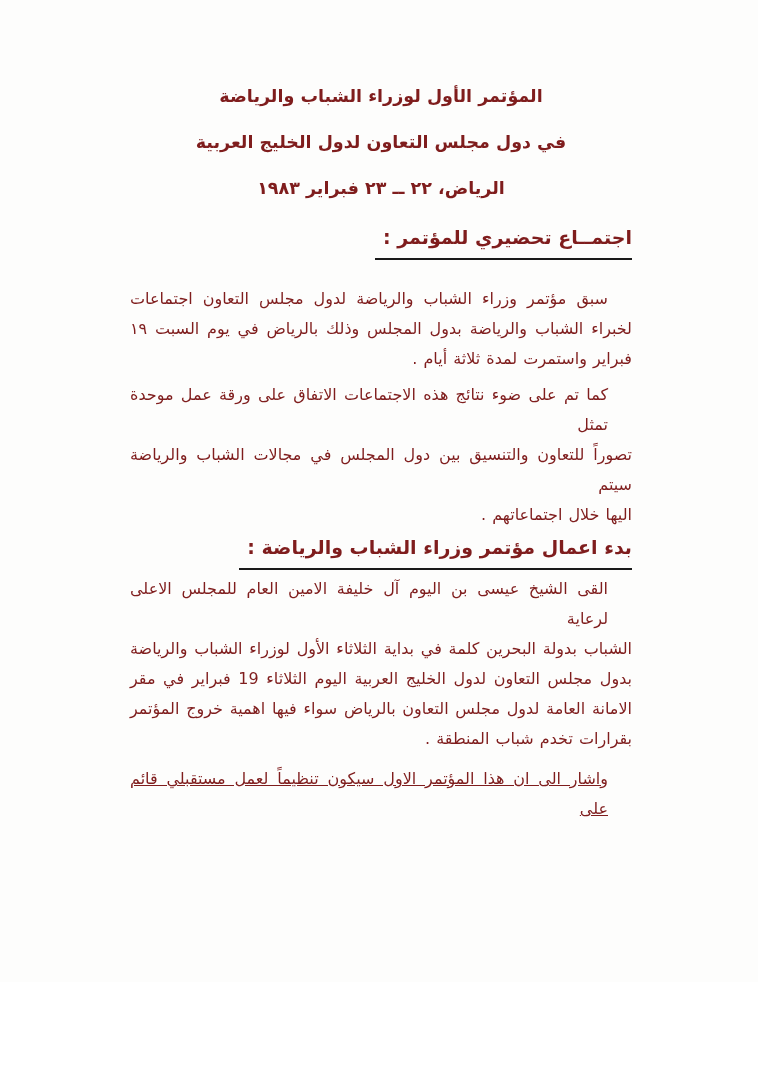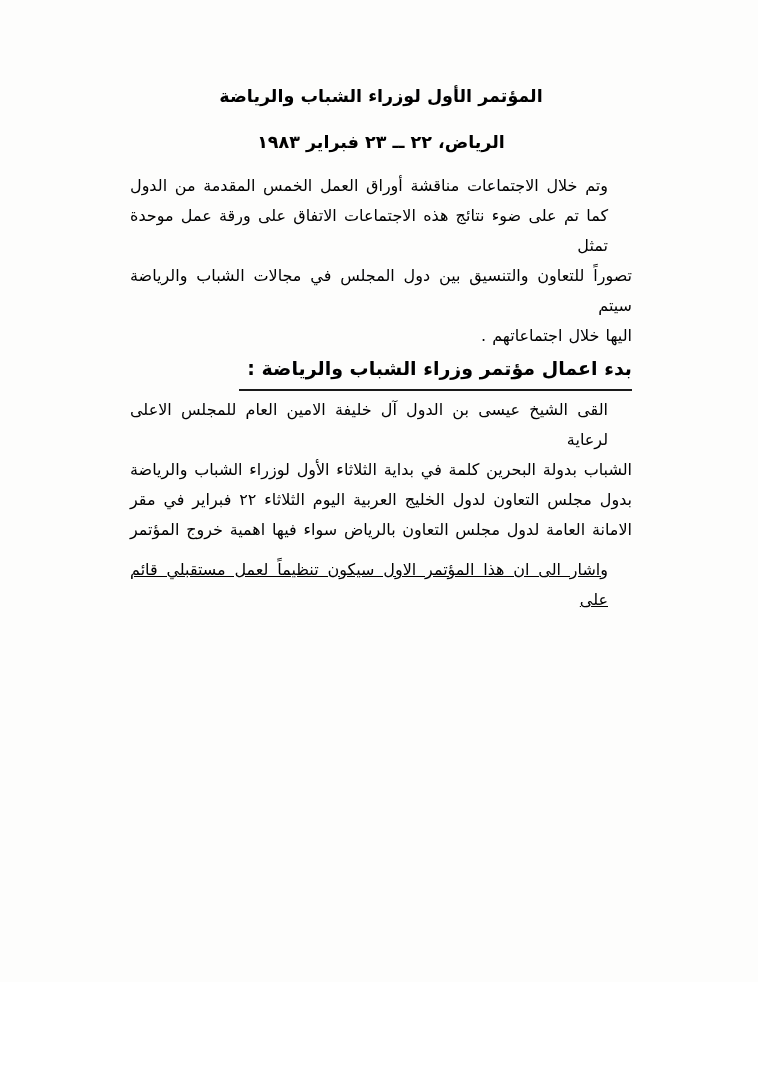--- a/index.html
+++ b/index.html
@@ -6,21 +6,21 @@
   body {
     width: 758px; height: 1078px;
     background: #ffffff;
     font-family: "DejaVu Sans", sans-serif;
   }
   .page {
     position: relative;
     width: 758px; height: 982px;
     box-sizing: border-box;
     background: #fdfdfc;
-    color: #000000;
+    color: #7f1d1d;
     direction: rtl;
     padding: 0 126px 0 130px;
     overflow: hidden;
   }
   .titles { margin-top: 73px; }
   .title-line {
     font-weight: bold;
     font-size: 17.5px;
     line-height: 46px;
     text-align: center;
@@ -56,42 +56,49 @@
   .first-line { padding-right: 24px; }
   .last-line { text-align: right; text-align-last: right; }
 </style>
 </head>
 <body>
 
 <div class="page">
 
   <div class="titles">
     <div class="title-line">المؤتمر الأول لوزراء الشباب والرياضة</div>
+    <div class="title-line">في دول مجلس التعاون لدول الخليج العربية</div>
     <div class="title-line">الرياض، ٢٢ ــ ٢٣ فبراير ١٩٨٣</div>
   </div>
 
+  <div class="heading heading-1">اجتمــاع تحضيري للمؤتمر :</div>
 
+  <div class="para para-1">
+    <div class="bodyline first-line">سبق مؤتمر وزراء الشباب والرياضة لدول مجلس التعاون اجتماعات</div>
+    <div class="bodyline">لخبراء الشباب والرياضة بدول المجلس وذلك بالرياض في يوم السبت ١٩</div>
+    <div class="bodyline last-line">فبراير واستمرت لمدة ثلاثة أيام .</div>
+  </div>
 
   <div class="para para-2">
-    <div class="bodyline first-line">وتم خلال الاجتماعات مناقشة أوراق العمل الخمس المقدمة من الدول</div>
   </div>
 
   <div class="para para-3">
     <div class="bodyline first-line">كما تم على ضوء نتائج هذه الاجتماعات الاتفاق على ورقة عمل موحدة تمثل</div>
     <div class="bodyline">تصوراً للتعاون والتنسيق بين دول المجلس في مجالات الشباب والرياضة سيتم</div>
     <div class="bodyline last-line">اليها خلال اجتماعاتهم .</div>
   </div>
 
   <div class="heading heading-2">بدء اعمال مؤتمر وزراء الشباب والرياضة :</div>
 
   <div class="para para-4">
-    <div class="bodyline first-line">القى الشيخ عيسى بن الدول آل خليفة الامين العام للمجلس الاعلى لرعاية</div>
+    <div class="bodyline first-line">القى الشيخ عيسى بن اليوم آل خليفة الامين العام للمجلس الاعلى لرعاية</div>
     <div class="bodyline">الشباب بدولة البحرين كلمة في بداية الثلاثاء الأول لوزراء الشباب والرياضة</div>
-    <div class="bodyline">بدول مجلس التعاون لدول الخليج العربية اليوم الثلاثاء ٢٢ فبراير في مقر</div>
+    <div class="bodyline">بدول مجلس التعاون لدول الخليج العربية اليوم الثلاثاء 19 فبراير في مقر</div>
     <div class="bodyline">الامانة العامة لدول مجلس التعاون بالرياض سواء فيها اهمية خروج المؤتمر</div>
+    <div class="bodyline last-line">بقرارات تخدم شباب المنطقة .</div>
   </div>
 
   <div class="para para-5">
     <div class="bodyline first-line">واشار الى ان هذا المؤتمر الاول سيكون تنظيماً لعمل مستقبلي قائم على</div>
 
   </div>
 
 </div>
 
 </body></html>

